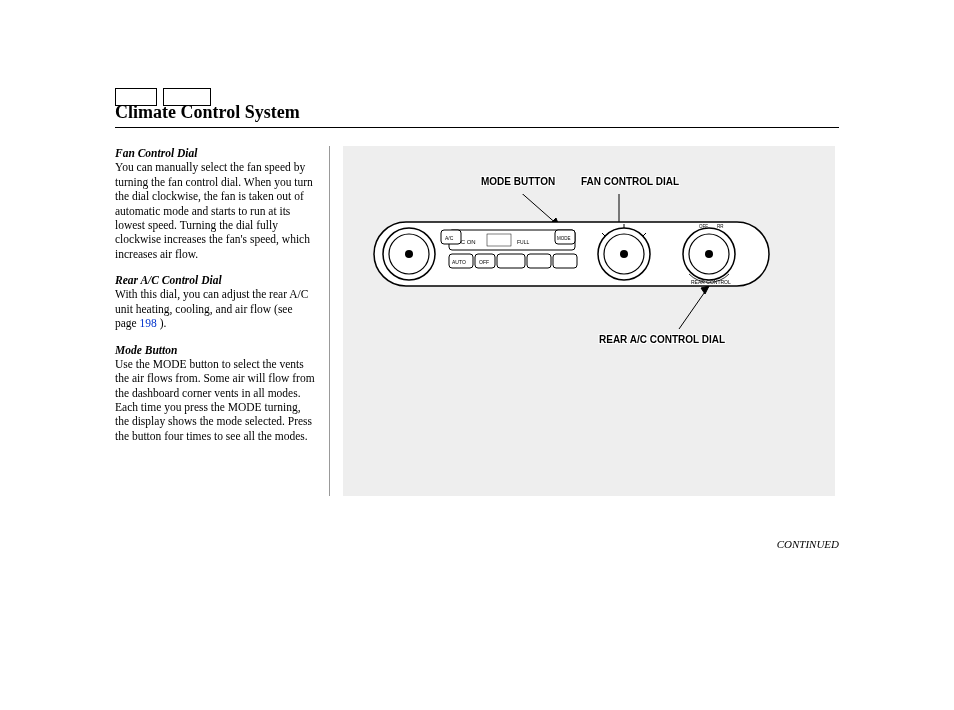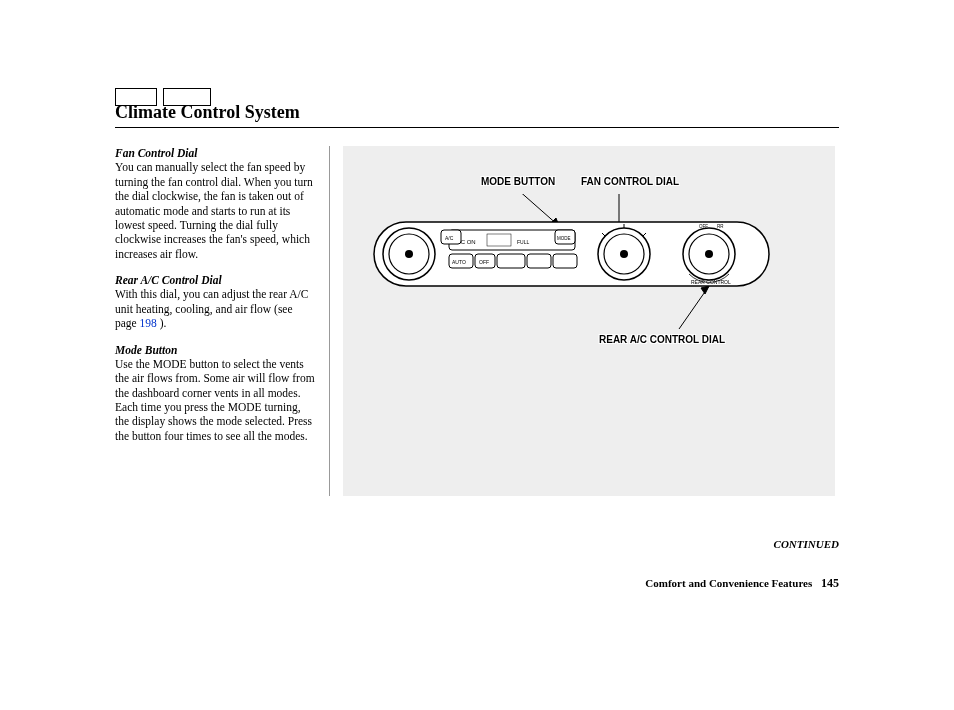--- a/index.html
+++ b/index.html
@@ -80,21 +80,20 @@
   }
   .c-mode { top: 30px; left: 138px; }
   .c-fan  { top: 30px; left: 238px; }
   .c-rear { top: 188px; left: 256px; }
   .continued {
     position: absolute;
     right: 115px;
     top: 538px;
     font-style: italic;
     font-size: 11px;
-    font-weight: bold;
   }
   .footer {
     position: absolute;
     right: 115px;
     top: 576px;
     font-size: 11px;
     font-weight: bold;
   }
   .footer .pagenum { margin-left: 6px; font-size: 12px; }
   .panel-svg {
@@ -193,17 +192,13 @@
           <text x="322" y="90" font-size="5" font-family="Arial">REAR CONTROL</text>
           <text x="330" y="34" font-size="4.5" font-family="Arial">OFF</text>
           <text x="348" y="34" font-size="4.5" font-family="Arial">RR</text>
         </svg>
       </div>
     </div>
   </div>
 
   <div class="continued">CONTINUED</div>
 
-  <div class="footer">
-    <span>Comfort and Convenience Features</span>
-    <span class="pagenum">145</span>
-  </div>
 </div>
 
 </body></html>

